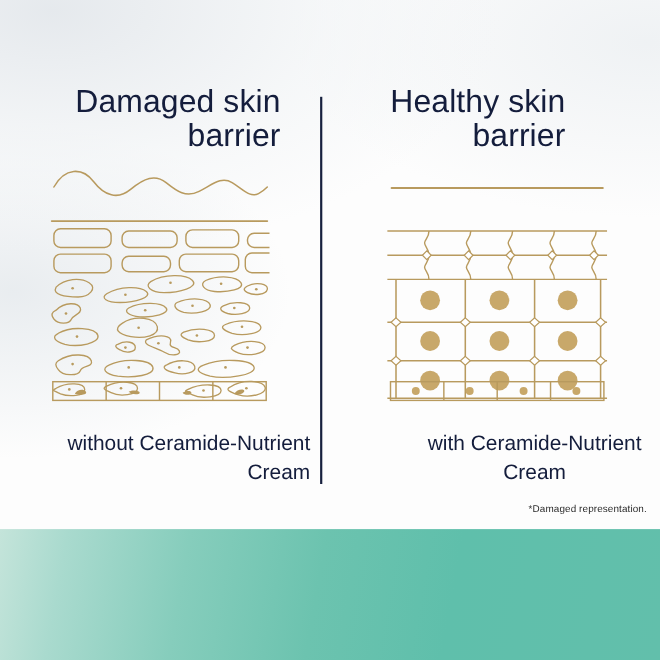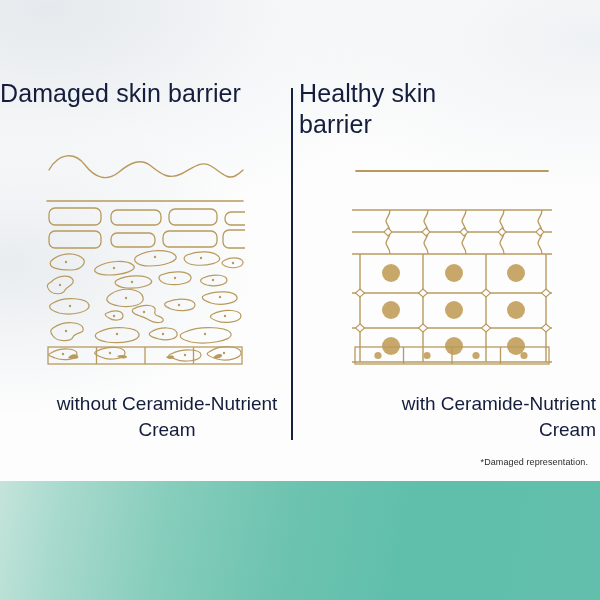--- a/index.html
+++ b/index.html
@@ -55,40 +55,40 @@
     top: 0;
     height: 481px;
   }
   .panel.left  { left: 0;   width: 291px; }
   .panel.right { left: 293px; width: 261px; text-decoration: underline; }
 
   .heading {
     position: absolute;
     top: 78px;
     width: 100%;
-    text-align: left;
-    font-size: 25px;
+    text-align: right;
+    font-size: 29px;
     line-height: 31px;
     color: #141d3c;
     font-weight: 400;
     letter-spacing: 0.1px;
   }
   .panel.left .heading  { padding-right: 36px; box-sizing: border-box; }
   .panel.right .heading { padding-left: 6px; padding-right: 40px; box-sizing: border-box; }
 
   .caption {
     position: absolute;
     top: 391px;
     font-size: 19px;
     line-height: 26px;
     color: #141d3c;
     font-weight: 400;
   }
-  .panel.left .caption  { left: 52px; width: 230px; text-align: center; }
-  .panel.right .caption { left: 83px; width: 220px; text-align: right; }
+  .panel.left .caption  { left: 52px; width: 230px; text-align: right; }
+  .panel.right .caption { left: 83px; width: 220px; text-align: center; }
 
   .footnote {
     position: absolute;
     right: 12px;
     top: 457px;
     font-size: 9px;
     color: #2b2b2b;
     letter-spacing: 0.1px;
   }
 

